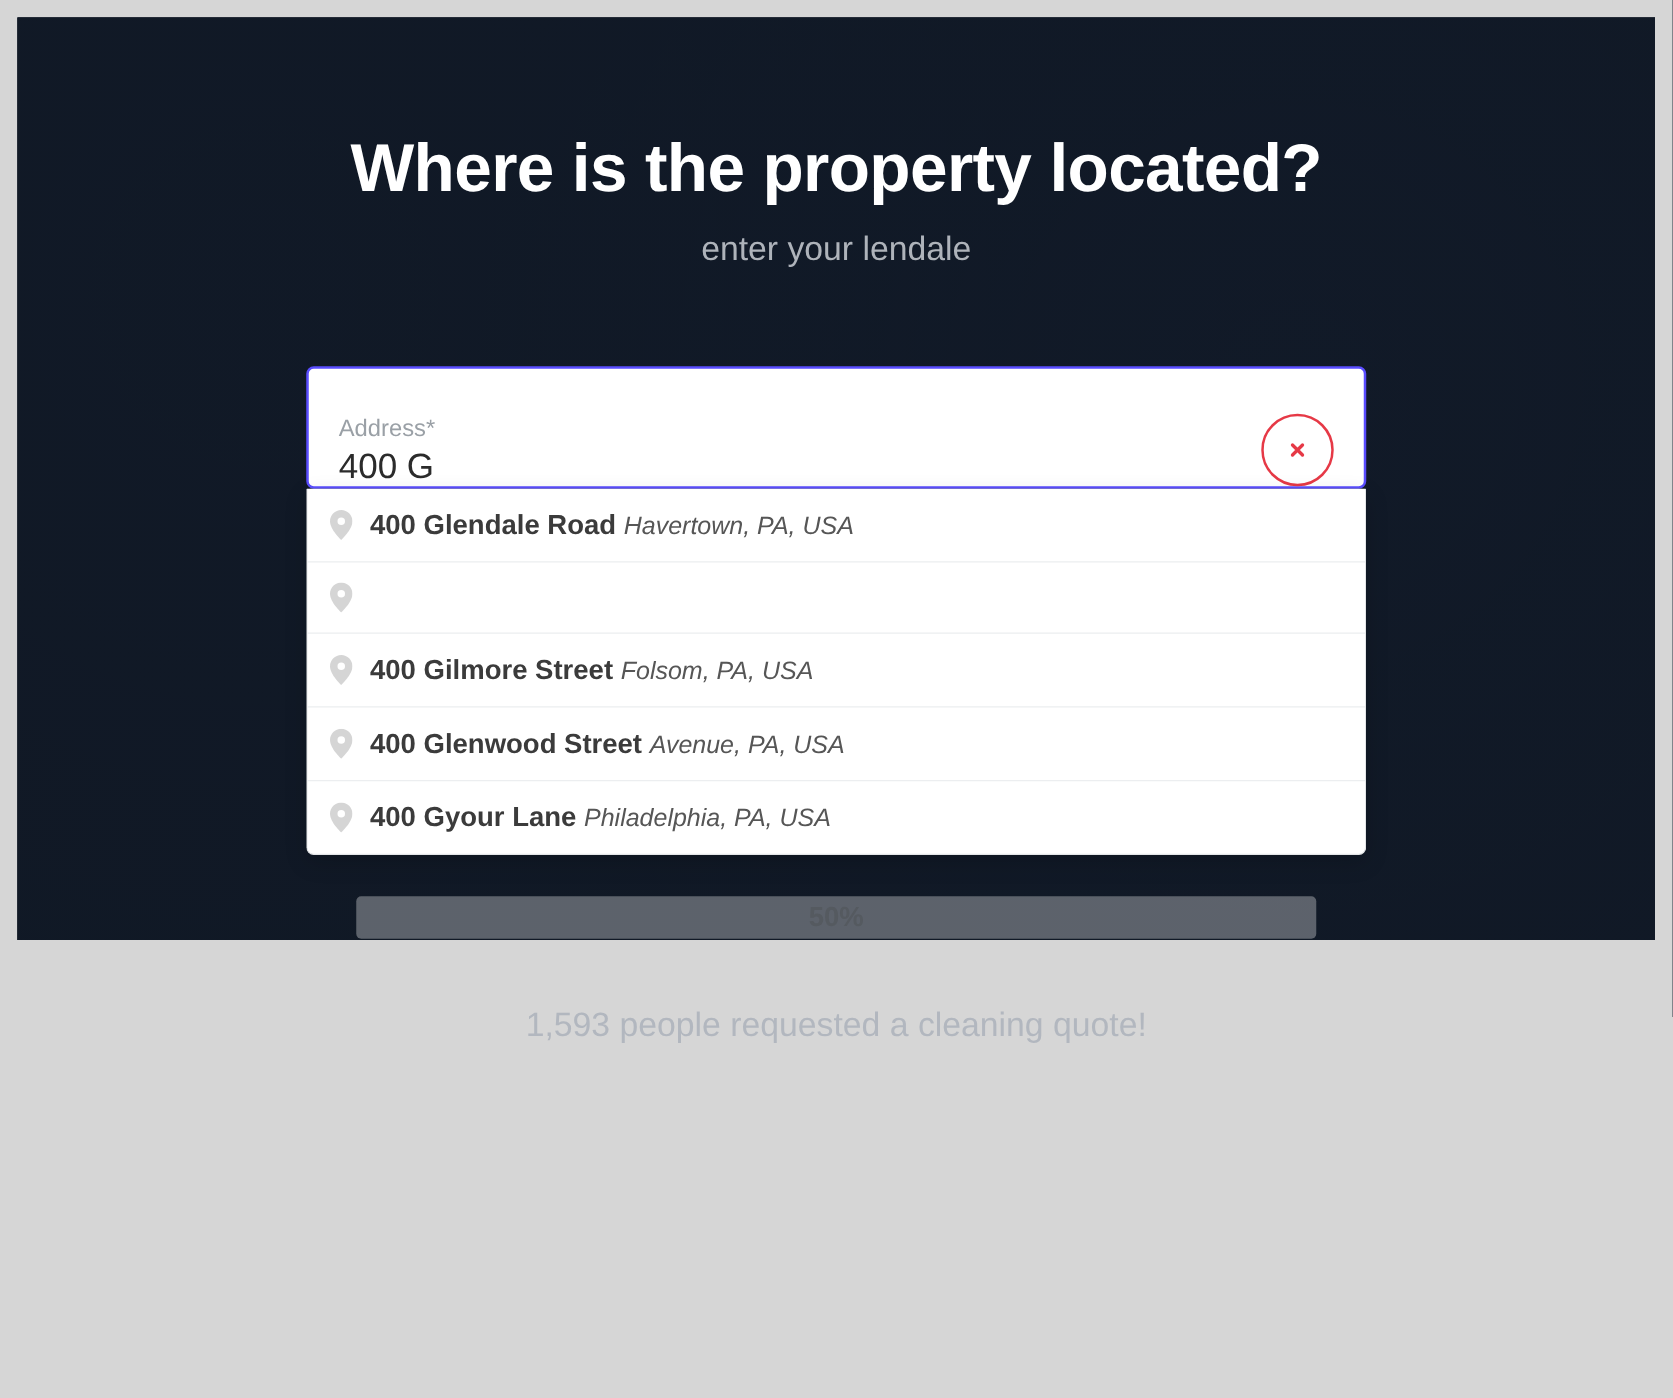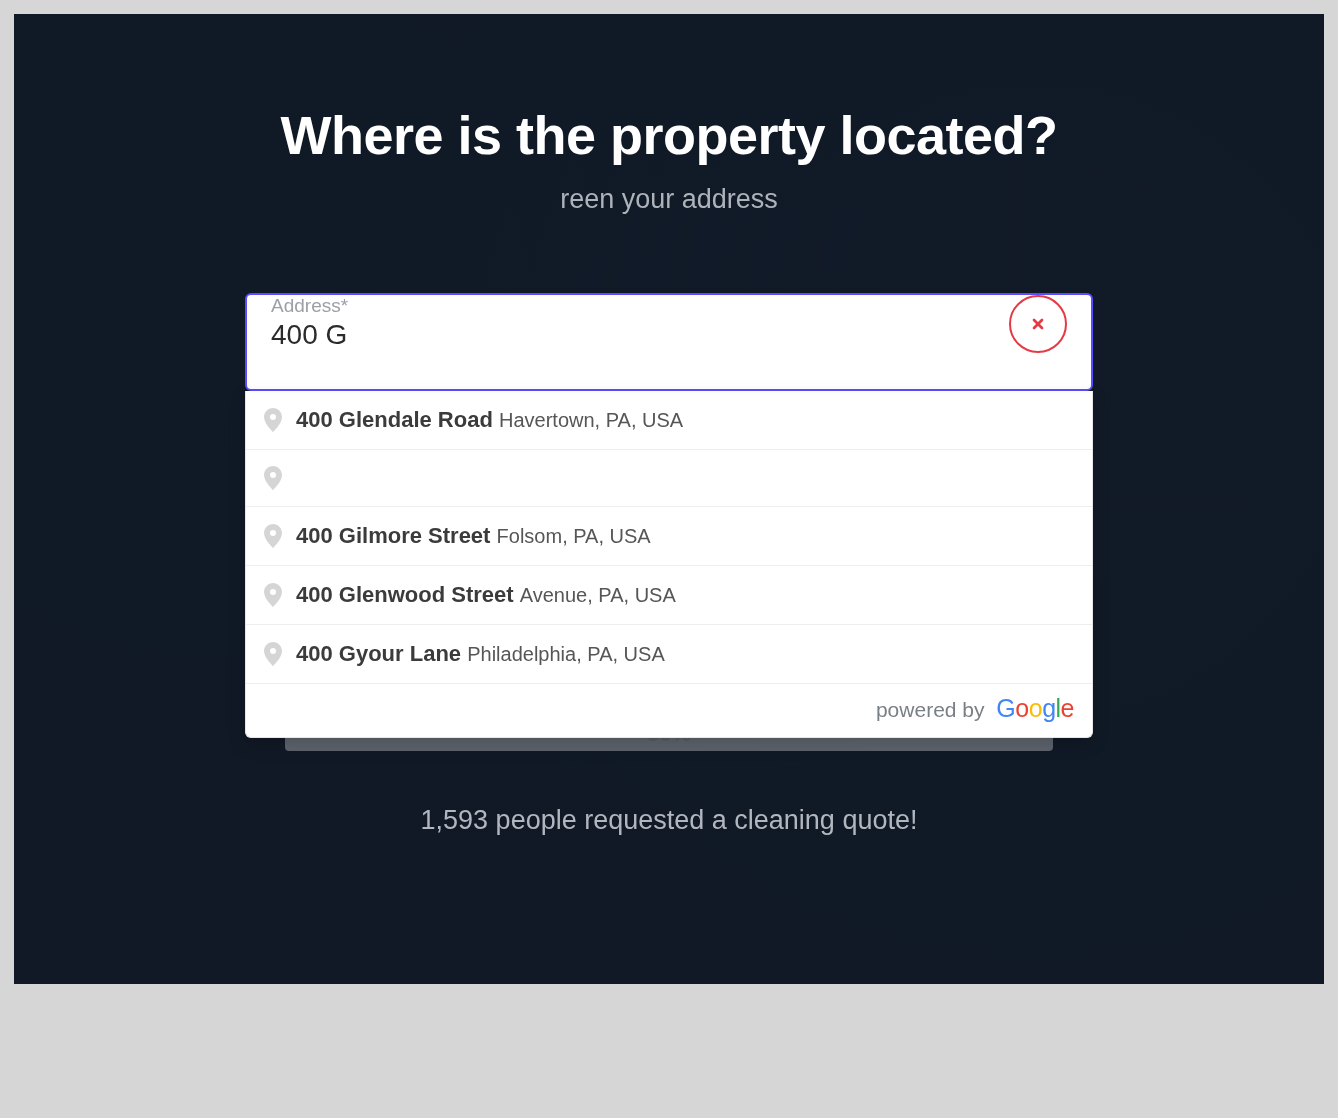--- a/index.html
+++ b/index.html
@@ -7,21 +7,21 @@
       font-family: -apple-system, BlinkMacSystemFont, "Segoe UI", Helvetica, Arial, sans-serif;
       background: #d6d6d6;
       width: 1338px;
       height: 1118px;
       padding: 14px;
       overflow: hidden;
     }
     .hero {
       position: relative;
       width: 100%;
-      height: 970px;
+      height: 738px;
       background: linear-gradient(rgba(20,30,45,0.78), rgba(20,30,45,0.78)),
                   radial-gradient(circle at 15% 30%, #3a4556 0%, #242c38 50%),
                   radial-gradient(circle at 78% 40%, #4a5262 0%, #202630 60%),
                   #2a3240;
       background-blend-mode: normal, overlay, overlay, normal;
       display: flex;
       flex-direction: column;
       align-items: center;
       padding-top: 90px;
     }
@@ -42,21 +42,21 @@
       position: relative;
       width: 848px;
       margin-top: 78px;
     }
     .input-box {
       background: #fff;
       border: 2px solid #5a4dff;
       border-radius: 6px;
       height: 98px;
       display: flex;
-      align-items: flex-start;
+      align-items: flex-end;
       padding: 0 24px;
       position: relative;
     }
     .input-inner { flex: 1; display: flex; flex-direction: column; }
     .input-label {
       color: #9aa0a6;
       font-size: 19px;
       margin-bottom: 2px;
       font-weight: 500;
     }
@@ -107,21 +107,21 @@
     .suggestion:last-of-type { border-bottom: none; }
     .pin {
       width: 18px;
       height: 24px;
       flex-shrink: 0;
       opacity: 0.35;
     }
     .sugg-text { font-size: 22px; color: #3b3b3b; }
     .sugg-text .match { font-weight: 700; }
     .sugg-text .main-rest { font-weight: 700; margin-top: 32px; }
-    .sugg-text .secondary { font-weight: 400; color: #565656; font-size: 20px; }
+    .sugg-text .secondary { font-weight: 400; color: #565656; font-size: 20px; font-style: italic; }
 
     .powered {
       text-align: right;
       padding: 10px 18px 14px;
       font-size: 21px;
       color: #7a7f86;
     }
     .google-logo { font-weight: 500; margin-left: 6px; font-size: 25px; letter-spacing: -0.5px;}
     .g-b { color:#4285F4; } .g-r { color:#EA4335; } .g-y { color:#FBBC05; } .g-g { color:#34A853; }
 
@@ -159,21 +159,21 @@
       margin-top: 54px;
       font-weight: 400;
       text-align: center;
     }
   </style>
 </head>
 <body>
 
 <div class="hero">
   <h1 class="heading">Where is the property located?</h1>
-  <div class="subheading">reen your address</div>
+  <div class="subheading">enter your lendale</div>
 
   <div class="autocomplete-wrap">
     <div class="input-box">
       <div class="input-inner">
         <span class="input-label">Address*</span>
         <input class="address-input" type="text" value="400 G" style="">
       </div>
       <div class="clear-btn">
         <svg viewBox="0 0 24 24">
           <path d="M6 6 L18 18 M18 6 L6 18" stroke="#e63946" stroke-width="4" stroke-linecap="round"></path>
@@ -203,24 +203,20 @@
         <svg class="pin" viewBox="0 0 24 32">
             <path fill="#888" d="M12 0C5.4 0 0 5.4 0 12c0 9 12 20 12 20s12-11 12-20C24 5.4 18.6 0 12 0zm0 16a4 4 0 110-8 4 4 0 010 8z"></path>
           </svg>
         <span class="sugg-text"><span class="match">400 G</span><span class="main-rest">lenwood Street</span> <span class="secondary">Avenue, PA, USA</span></span>
       </div>
       <div class="suggestion">
         <svg class="pin" viewBox="0 0 24 32">
             <path fill="#888" d="M12 0C5.4 0 0 5.4 0 12c0 9 12 20 12 20s12-11 12-20C24 5.4 18.6 0 12 0zm0 16a4 4 0 110-8 4 4 0 010 8z"></path>
           </svg>
         <span class="sugg-text"><span class="match">400 G</span><span class="main-rest">your Lane</span> <span class="secondary">Philadelphia, PA, USA</span></span>
-      </div>
-      <div class="powered">
-        <span>powered by</span>
-        <span class="google-logo"><span class="g-b">G</span><span class="g-r">o</span><span class="g-y">o</span><span class="g-b">g</span><span class="g-g">l</span><span class="g-r">e</span></span>
       </div>
     </div>
   </div>
 
   <div class="progress-wrap">
     <div class="progress-bar">
       <div class="progress-fill"></div>
       <span class="progress-label">50%</span>
     </div>
   </div>

